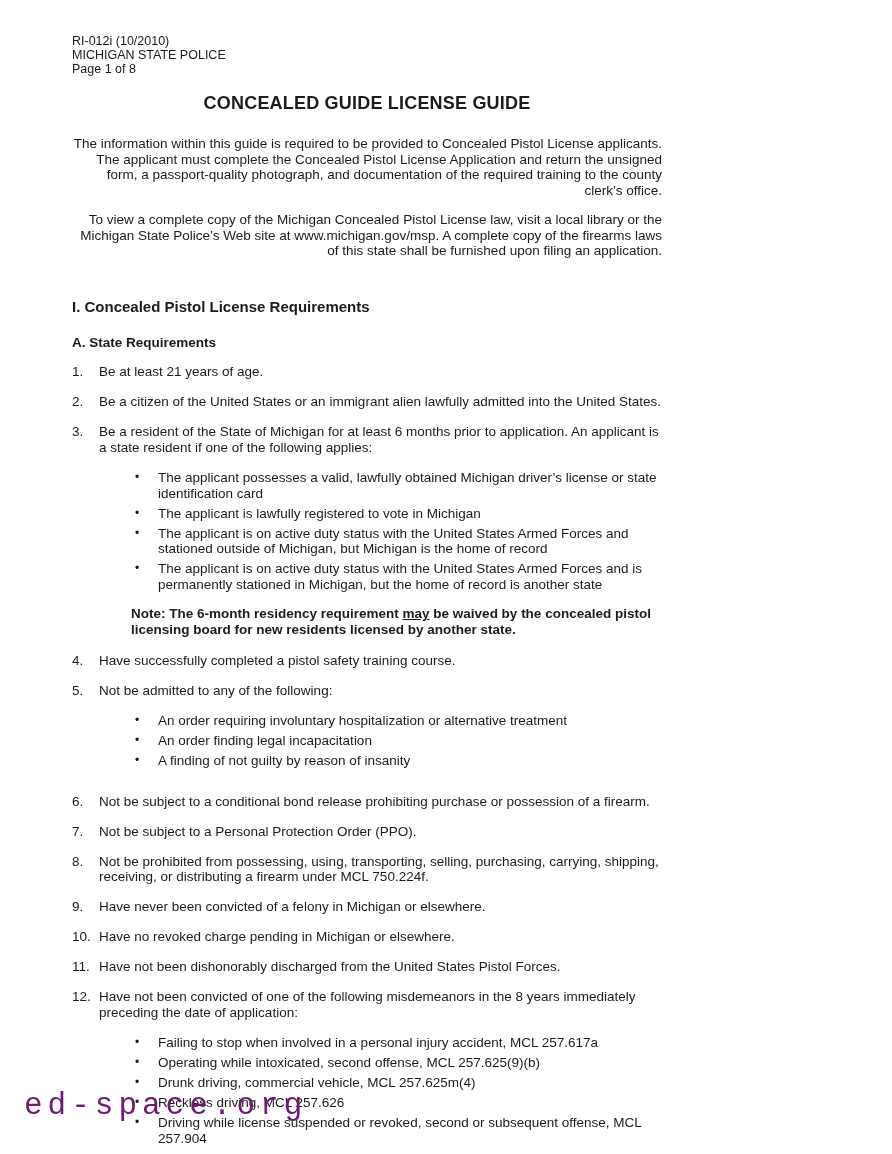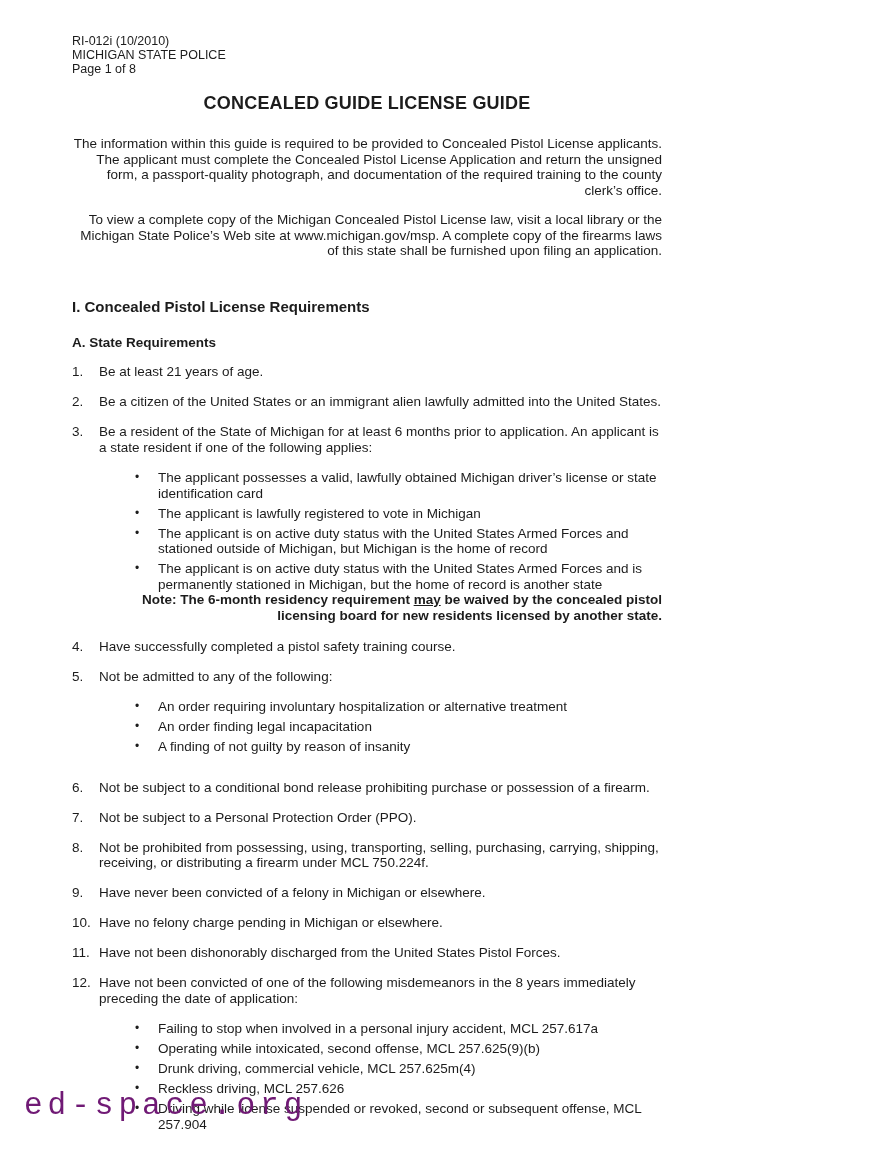--- a/index.html
+++ b/index.html
@@ -76,23 +76,23 @@
     flex: 0 0 23px;
     margin-left: 36px;
     font-size: 12px;
     line-height: 15.5px;
   }
   .bullets .b-text { flex: 1; }
   
   .note {
     font-weight: bold;
     margin-left: 32px;
+    margin-top: 14px;
     max-width: 648px;
     line-height: 16px;
-    text-align: right;
   }
   .note .u { text-decoration: underline; }
   
   .watermark {
     position: absolute;
     left: 24px;
     top: 1088px;
     font-family: "Liberation Mono", "DejaVu Sans Mono", monospace;
     font-size: 31px;
     letter-spacing: 5px;
@@ -198,21 +198,21 @@
     <span class="item-body">Not be prohibited from possessing, using, transporting, selling, purchasing, carrying, shipping, receiving, or distributing a firearm under MCL 750.224f.</span>
   </div>
 
   <div class="num-item">
     <span class="num-col">9.</span>
     <span class="item-body">Have never been convicted of a felony in Michigan or elsewhere.</span>
   </div>
 
   <div class="num-item">
     <span class="num-col">10.</span>
-    <span class="item-body">Have no felony charge pending in Michigan or elsewhere.</span>
+    <span class="item-body">Have no revoked charge pending in Michigan or elsewhere.</span>
   </div>
 
   <div class="num-item">
     <span class="num-col">11.</span>
     <span class="item-body">Have not been dishonorably discharged from the United States Pistol Forces.</span>
   </div>
 
   <div class="num-item">
     <span class="num-col">12.</span>
     <div class="item-body">

